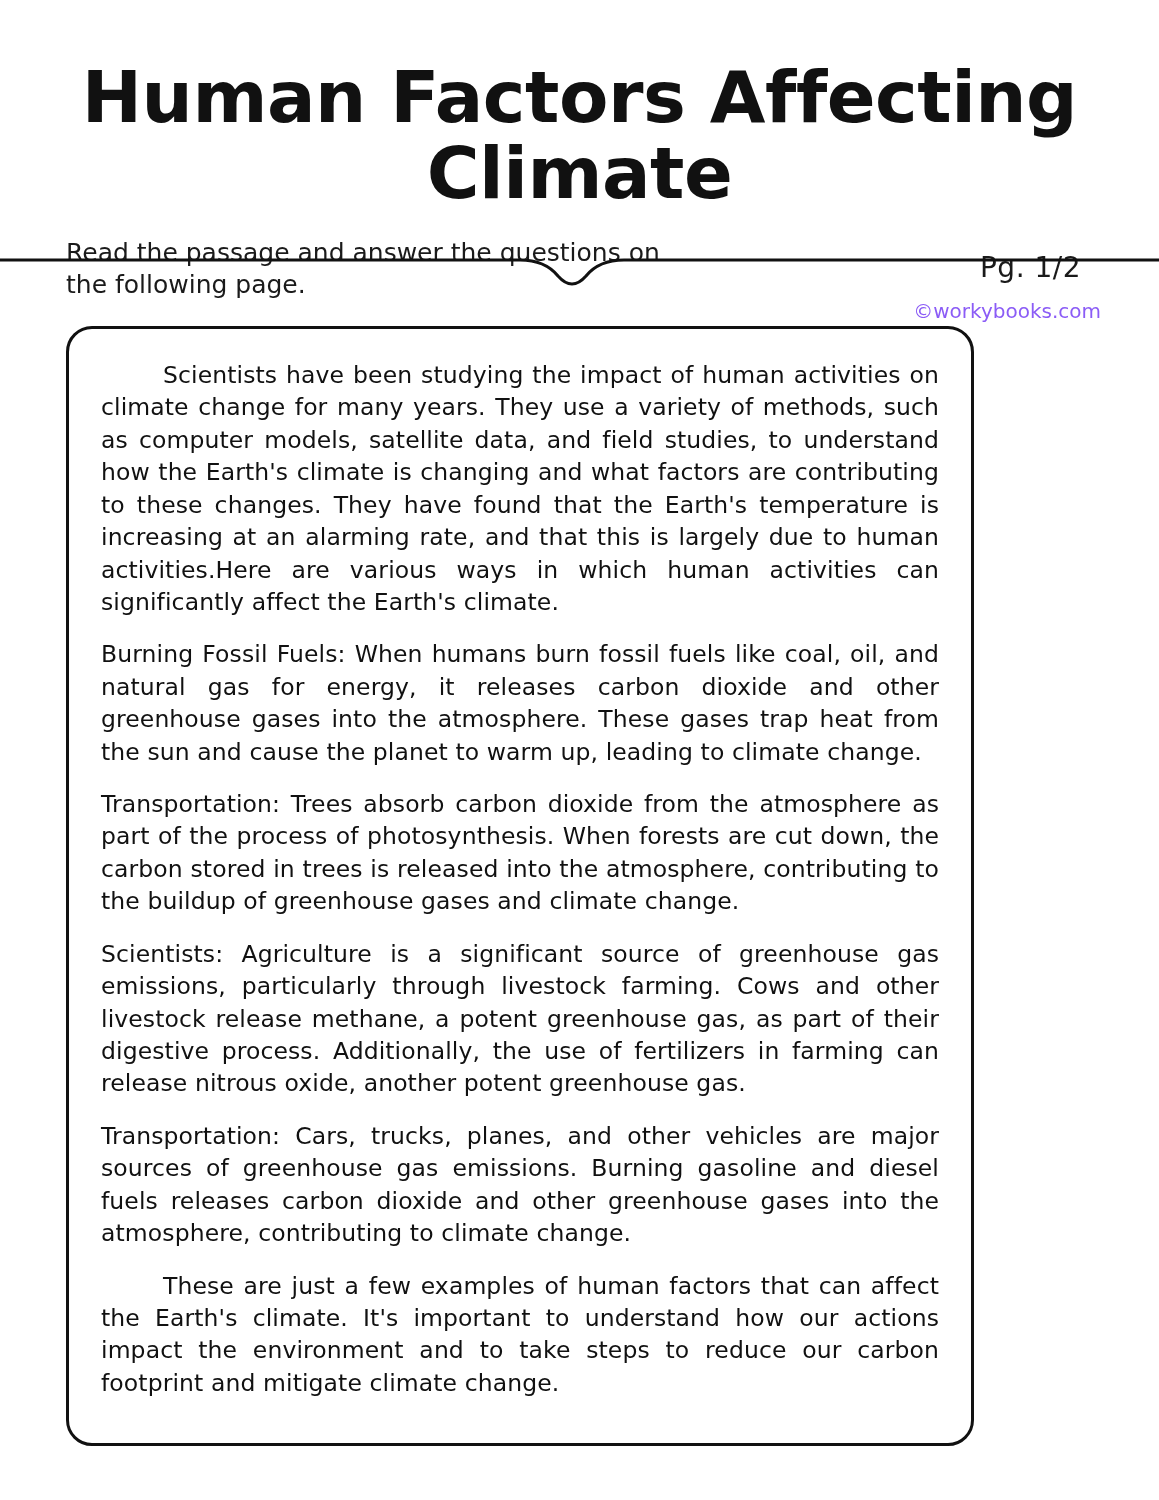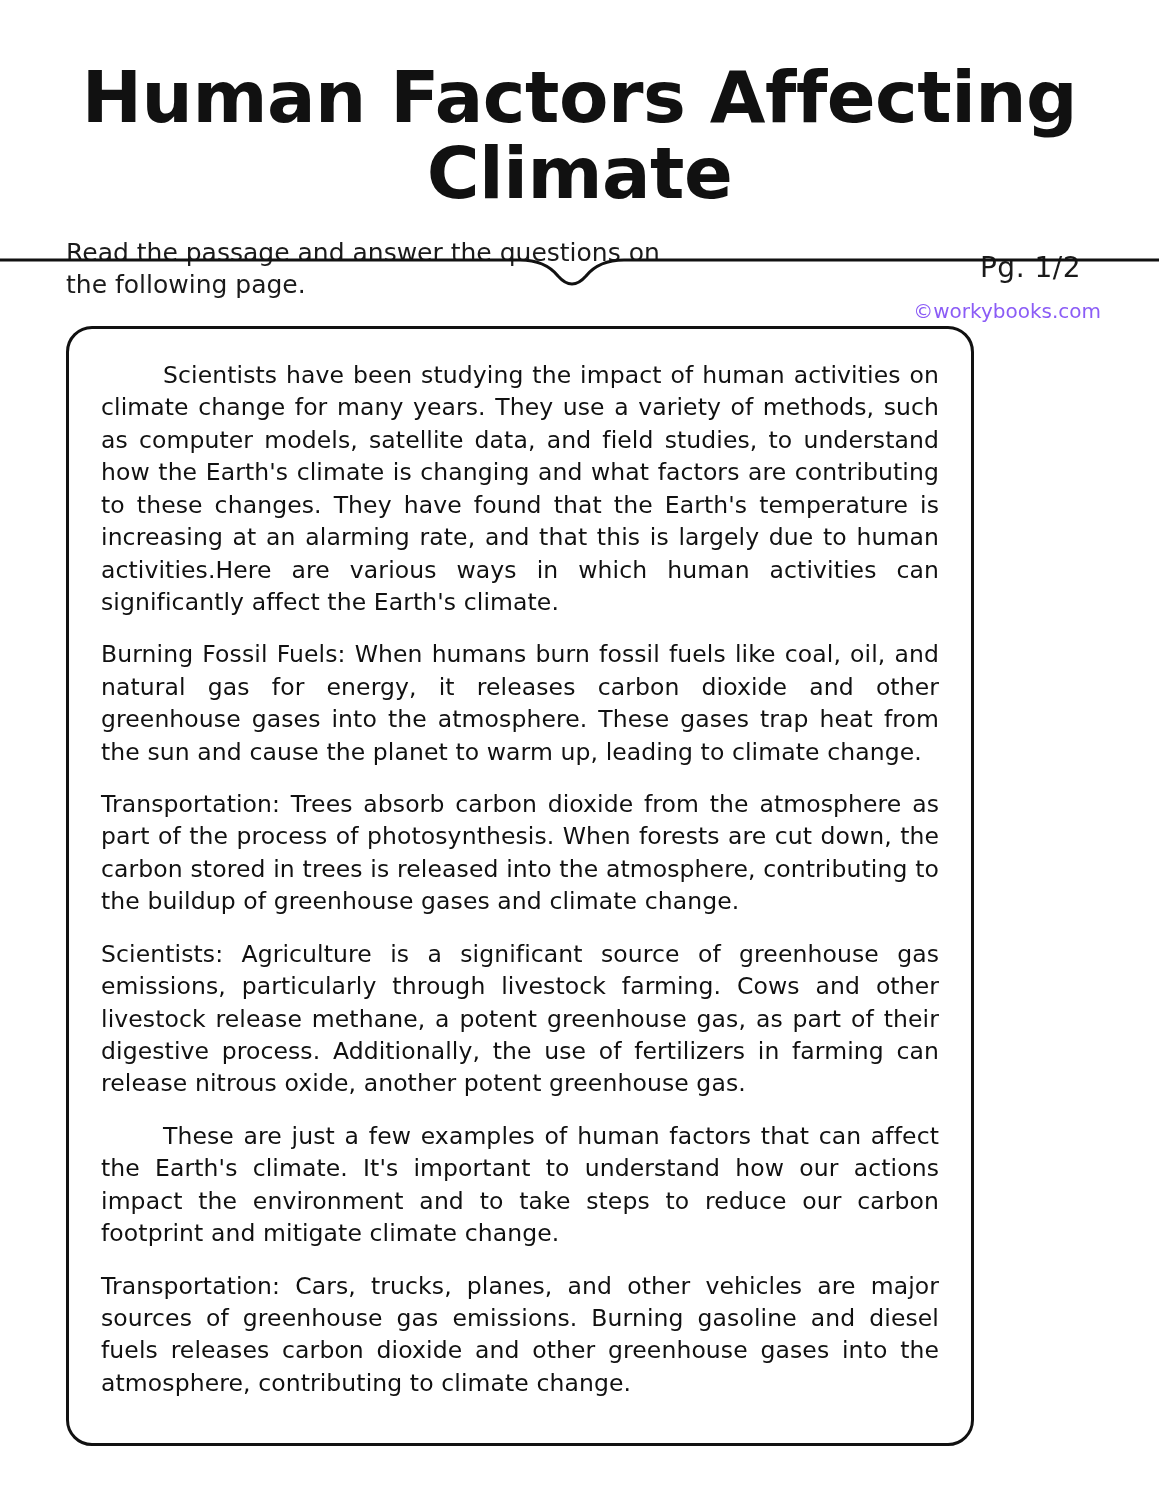--- a/index.html
+++ b/index.html
@@ -137,19 +137,19 @@
   <div class="passage-box">
 
     <p class="para indent"><span>Scientists have been studying the impact of human activities on climate change for many years. They use a variety of methods, such as computer models, satellite data, and field studies, to understand how the Earth's climate is changing and what factors are contributing to these changes. They have found that the Earth's temperature is increasing at an alarming rate, and that this is largely due to human activities.Here are various ways in which human activities can significantly affect the Earth's climate.</span></p>
 
     <p class="para"><span class="lead">Burning Fossil Fuels:</span><span> When humans burn fossil fuels like coal, oil, and natural gas for energy, it releases carbon dioxide and other greenhouse gases into the atmosphere. These gases trap heat from the sun and cause the planet to warm up, leading to climate change.</span></p>
 
     <p class="para"><span class="lead">Transportation:</span><span> Trees absorb carbon dioxide from the atmosphere as part of the process of photosynthesis. When forests are cut down, the carbon stored in trees is released into the atmosphere, contributing to the buildup of greenhouse gases and climate change.</span></p>
 
     <p class="para"><span class="lead">Scientists:</span><span> Agriculture is a significant source of greenhouse gas emissions, particularly through livestock farming. Cows and other livestock release methane, a potent greenhouse gas, as part of their digestive process. Additionally, the use of fertilizers in farming can release nitrous oxide, another potent greenhouse gas.</span></p>
 
+    <p class="para"><span class="lead">Transportation:</span><span> Cars, trucks, planes, and other vehicles are major sources of greenhouse gas emissions. Burning gasoline and diesel fuels releases carbon dioxide and other greenhouse gases into the atmosphere, contributing to climate change.</span></p>
+
     <p class="para indent"><span>These are just a few examples of human factors that can affect the Earth's climate. It's important to understand how our actions impact the environment and to take steps to reduce our carbon footprint and mitigate climate change.</span></p>
-
-    <p class="para"><span class="lead">Transportation:</span><span> Cars, trucks, planes, and other vehicles are major sources of greenhouse gas emissions. Burning gasoline and diesel fuels releases carbon dioxide and other greenhouse gases into the atmosphere, contributing to climate change.</span></p>
 
   </div>
 
 </div>
 
 </body></html>

